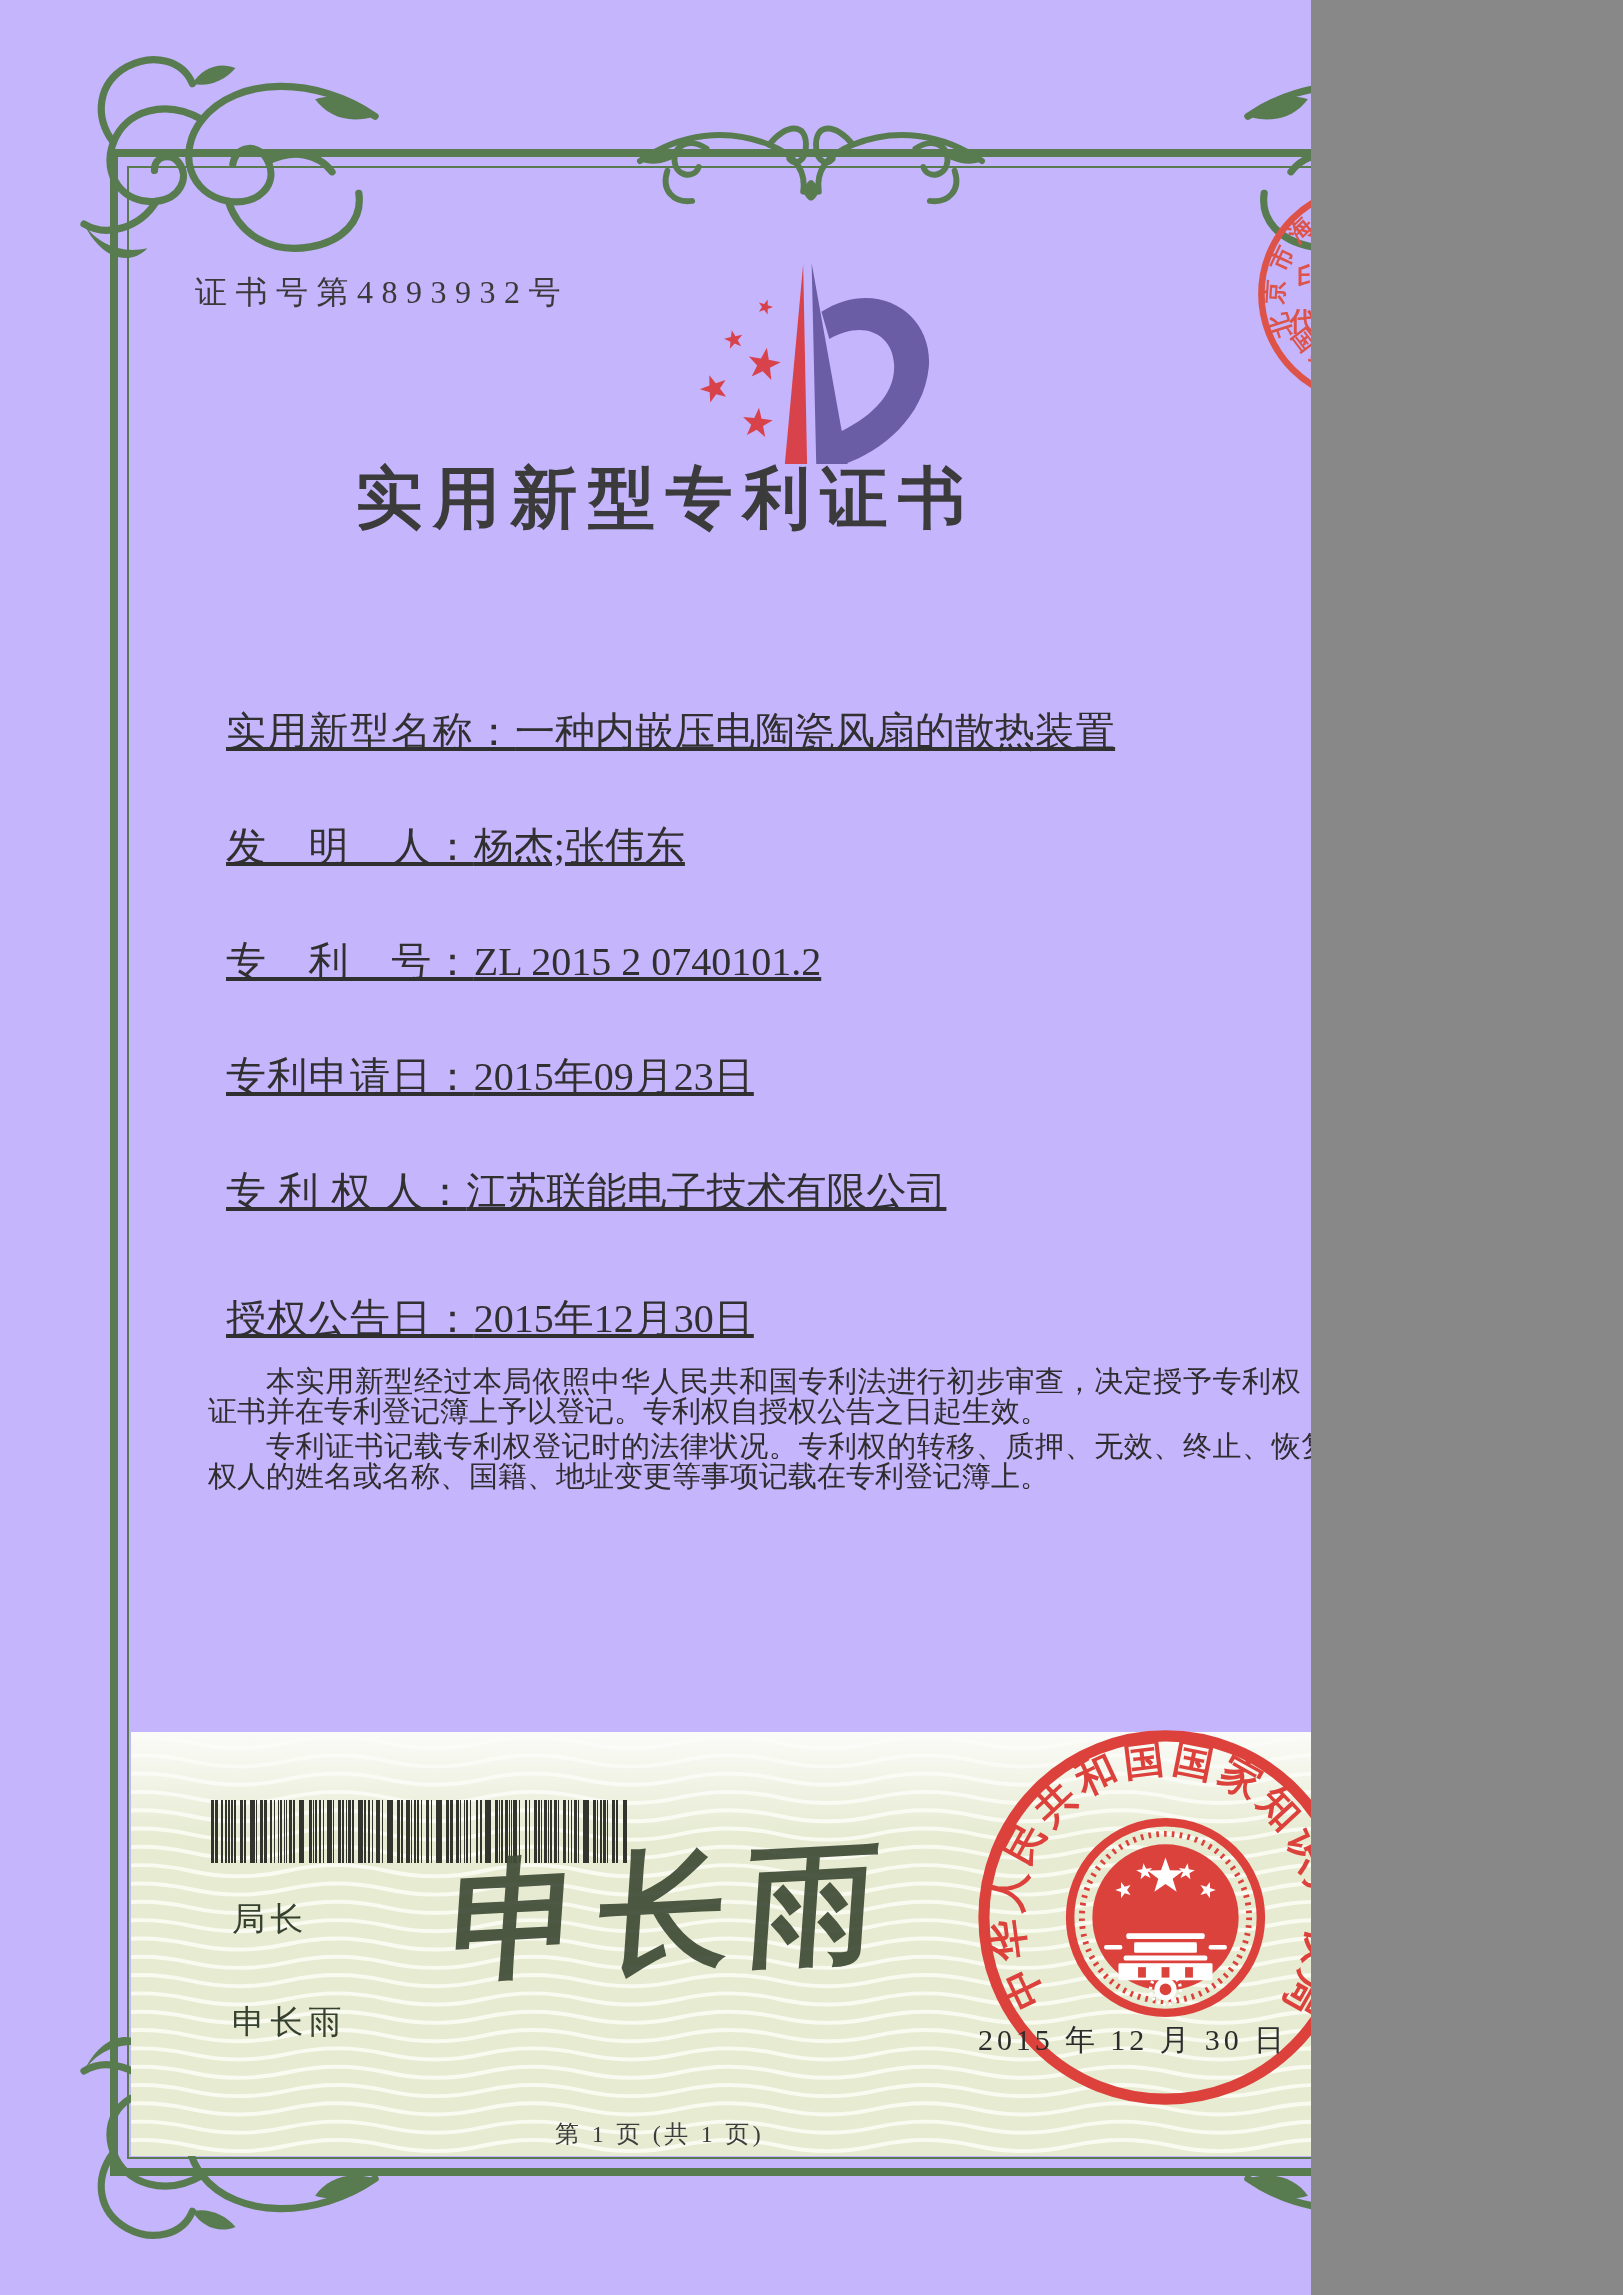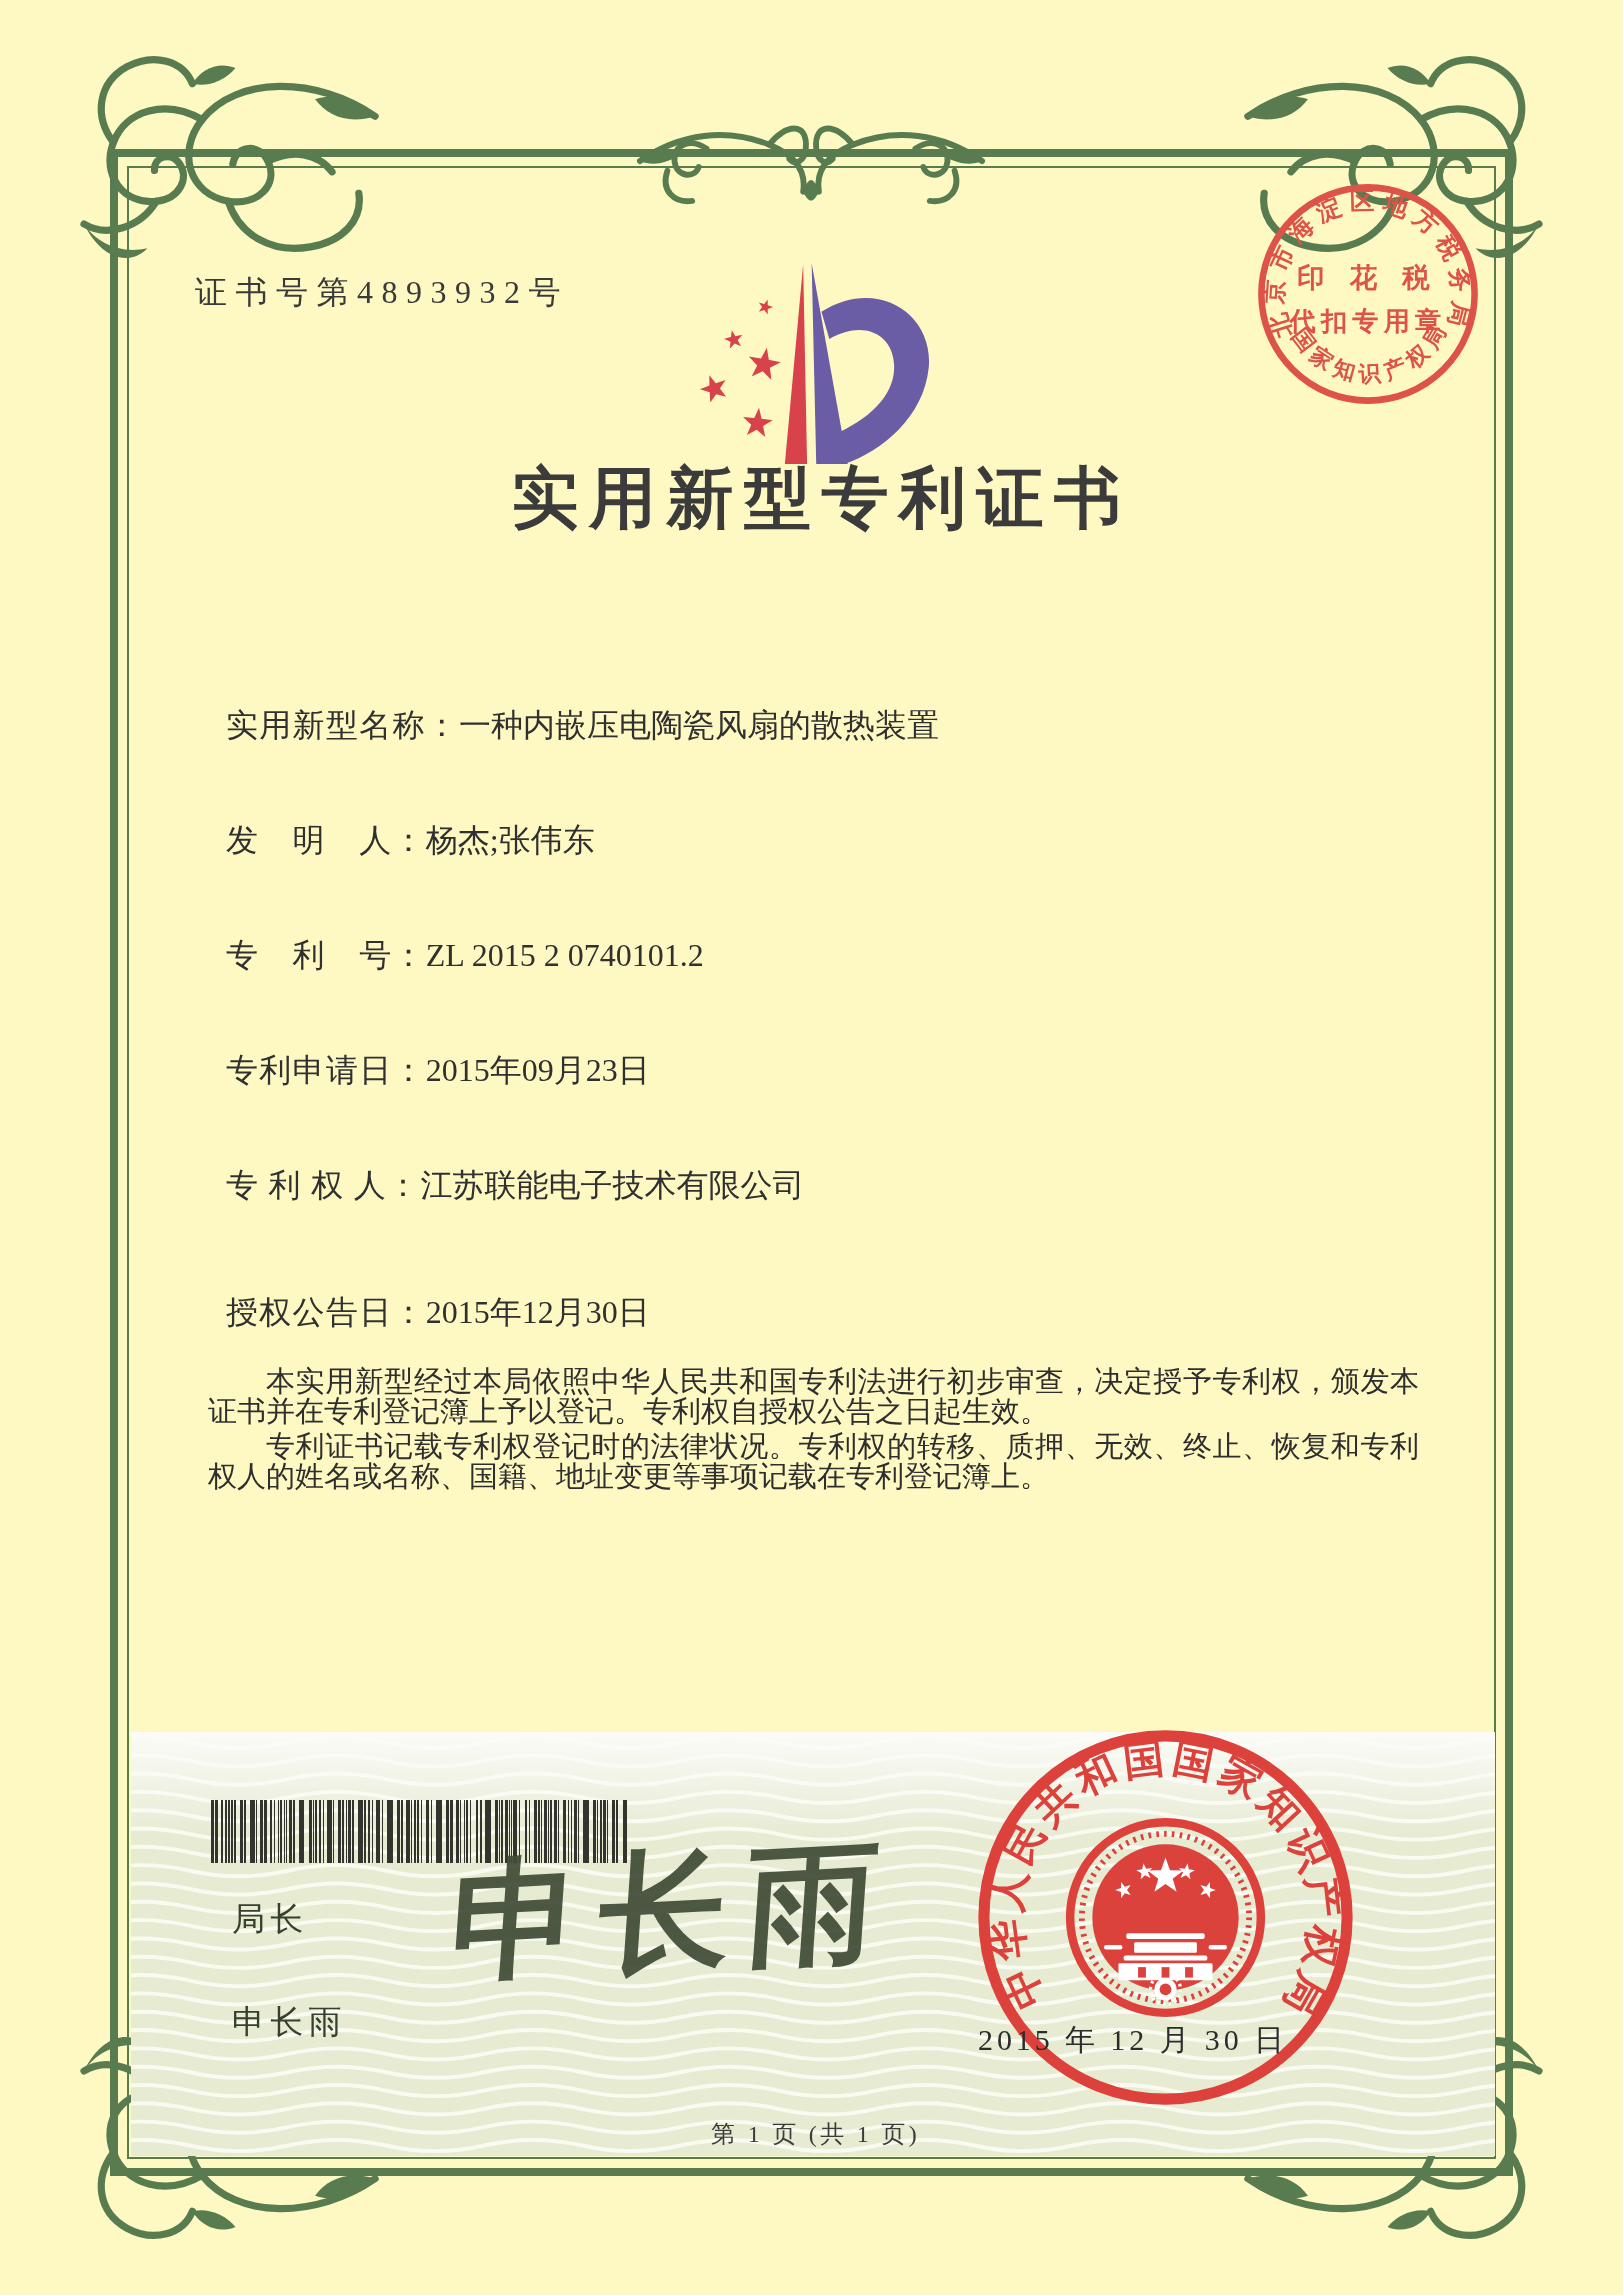--- a/index.html
+++ b/index.html
@@ -1,32 +1,32 @@
 <!DOCTYPE html>
 <html style="font-size:10.5px"><head>
 <meta charset="utf-8">
 <style>
   html,body{margin:0;padding:0;background:#888;}
-  .page{position:relative;width:1623px;height:2295px;background:#fef9c3;overflow:hidden;
+  .page{position:relative;width:1311px;height:2295px;background:#c4b5fd;overflow:hidden;
         font-family:"Liberation Serif","DejaVu Serif",serif;color:#333;}
   
   .border-outer{position:absolute;left:110px;top:149px;width:1403px;height:2027px;
     border:8.5px solid #587c50;box-sizing:border-box;}
   .border-inner{position:absolute;left:127px;top:166px;width:1369px;height:1993px;
     border:2.6px solid #587c50;box-sizing:border-box;}
   
   .orn{position:absolute;pointer-events:none;}
   
   .cert-no{position:absolute;left:195px;top:271px;font-size:32px;letter-spacing:8.5px;color:#3a3a3a;}
   
   .title{position:absolute;left:0;right:0;top:453px;text-align:center;font-size:67px;
     font-weight:700;letter-spacing:10.5px;color:#3b3b3b;padding-left:20px;}
   
   .fields{position:absolute;left:226px;top:704px;width:1210px;}
-  .field-row{height:115px;font-size:32px;color:#303030;white-space:nowrap;}
+  .field-row{height:115px;font-size:40px;color:#303030;white-space:nowrap;text-decoration:underline;}
   .field-row.gap{margin-top:12px;}
   .field-label{letter-spacing:1.3px;}
   
   .body-text{position:absolute;left:208px;top:1366px;width:1211px;}
   .body-text p{margin:0 0 5.2px 0;font-size:29px;line-height:30px;text-align:justify;
     text-indent:58px;color:#2e2e2e;}
   
   .waves-wrap{position:absolute;left:131px;top:1732px;width:1364px;height:424px;}
   .waves-fade{position:absolute;left:131px;top:1732px;width:1364px;height:105px;
     background:linear-gradient(180deg,#fbfbf8 0%,rgba(251,251,248,0) 100%);}

